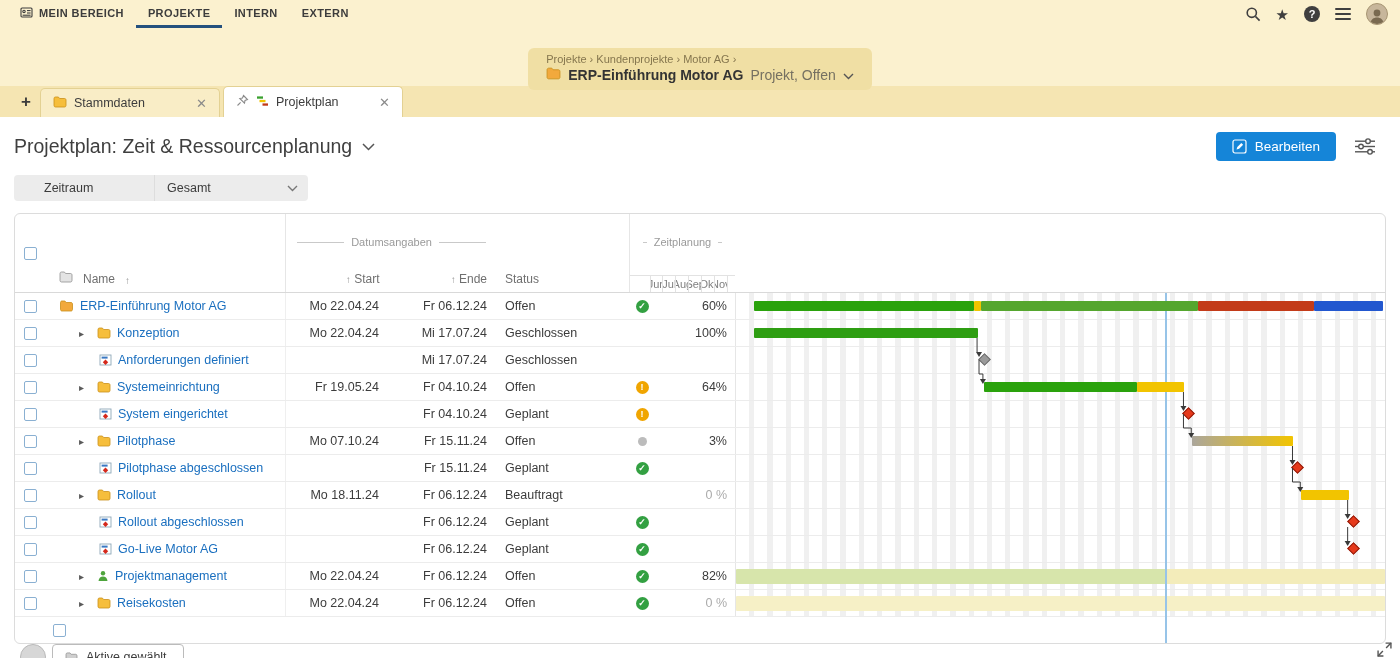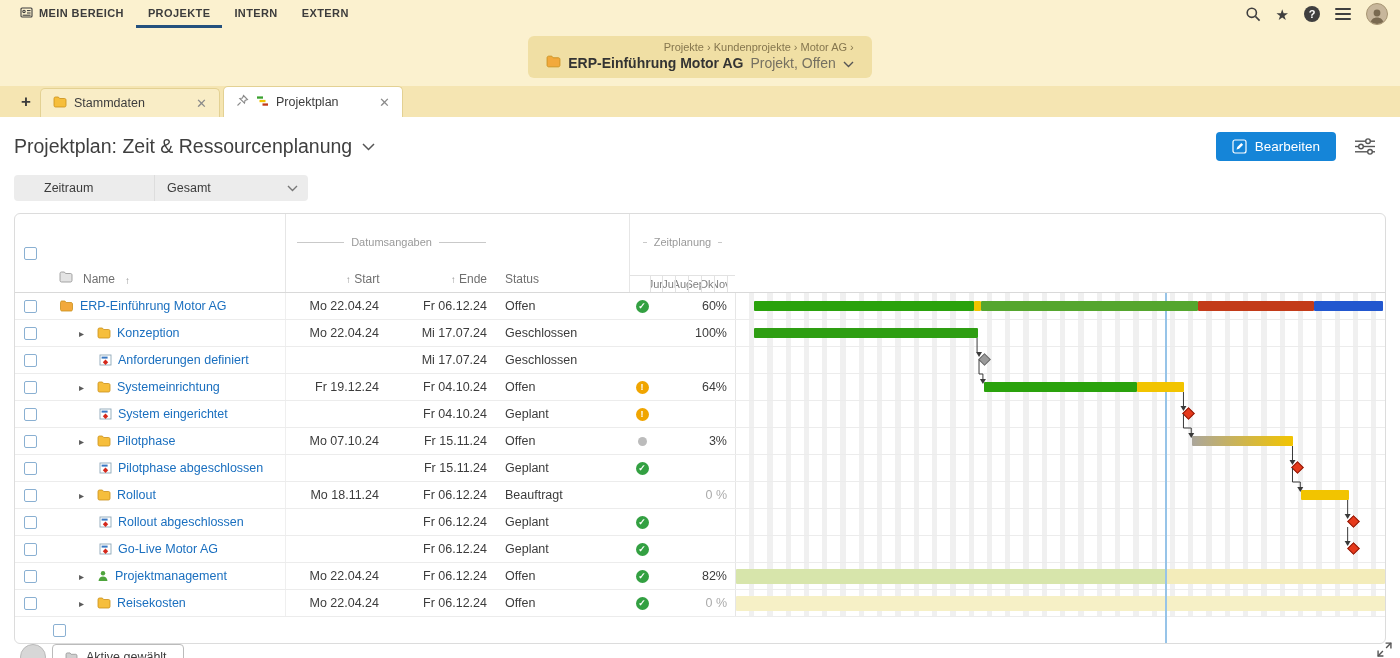--- a/index.html
+++ b/index.html
@@ -26,21 +26,21 @@
   .top-icons{display:flex;align-items:center;gap:15px;}
   .icon-btn{display:flex;align-items:center;justify-content:center;cursor:pointer;}
   .star-glyph{font-size:15px;color:#3F3F3F;line-height:1;}
   .help-circle{width:16px;height:16px;border-radius:50%;background:#3F3F3F;color:#fff;font-size:11px;font-weight:700;display:flex;align-items:center;justify-content:center;}
   .burger{display:flex;flex-direction:column;gap:3px;}
   .burger span{width:16px;height:2px;background:#3F3F3F;border-radius:1px;}
   .avatar{width:22px;height:22px;border-radius:50%;background:#C7B69B;overflow:hidden;display:flex;align-items:flex-end;justify-content:center;border:1px solid #A79573;}
 
   
   .breadzone{height:58px;background:var(--cream);display:flex;justify-content:center;}
-  .breadbox{margin-top:8px;background:var(--cream-box);border-radius:6px;padding:5px 18px 7px;text-align:right;height:fit-content;cursor:pointer;}
+  .breadbox{margin-top:20px;background:var(--cream-box);border-radius:6px;padding:5px 18px 7px;text-align:left;height:fit-content;cursor:pointer;}
   .crumb-path{font-size:11px;color:#85764E;}
   .crumb-current{display:flex;align-items:center;gap:7px;margin-top:2px;font-size:14px;}
   .crumb-title{font-weight:700;color:#333;}
   .crumb-sub{color:#757061;font-weight:400;}
 
   
   .tabstrip{height:31px;background:var(--cream-strip);display:flex;align-items:flex-end;padding-left:12px;}
   .add-tab{width:28px;height:28px;display:flex;align-items:center;justify-content:center;font-size:17px;color:#3C3C3C;cursor:pointer;margin-bottom:1px;font-weight:700;}
   .tab{display:flex;align-items:center;gap:7px;height:29px;padding:0 12px;font-size:12.5px;color:#3C3C3C;background:var(--tab-inactive);border:1px solid #E3D193;border-bottom:none;border-radius:5px 5px 0 0;margin-right:3px;min-width:180px;cursor:pointer;margin-top:13px;}
   .tab.active{background:#fff;border-color:#E3D193;height:31px;}
@@ -386,21 +386,21 @@
               </div>
               <div class="cell name" style="padding-left:34px">
                 <span class="caret">▸</span>
                 <span style="display:inline-flex">
                   <svg width="14" height="12" viewBox="0 0 14 12">
                     <path d="M1 2.5C1 1.7 1.6 1 2.4 1h3l1.2 1.5h5C12.4 2.5 13 3.2 13 4v5.5c0 .8-.6 1.5-1.4 1.5H2.4C1.6 11 1 10.3 1 9.5z" fill="#F6BE3C" stroke="#C98F1B" stroke-width="0.8"></path>
                   </svg>
                 </span>
                 <a class="nlink">Systemeinrichtung</a>
               </div>
-              <div class="cell num start-col">Fr 19.12.24</div>
+              <div class="cell num start-col">Fr 19.05.24</div>
               <div class="cell num">Fr 04.10.24</div>
               <div class="cell status">Offen</div>
               <div class="cell dcol">
                 <span class="ic orange">!</span>
               </div>
               <div class="cell num fgr">64%</div>
               <div class="cell gantt">
                 <span class="bar" style="left:38.2%;width:23.599999999999994%;background:#2AA20C"></span>
                 <span class="bar" style="left:61.8%;width:7.299999999999997%;background:#F2C400"></span>
               </div>

